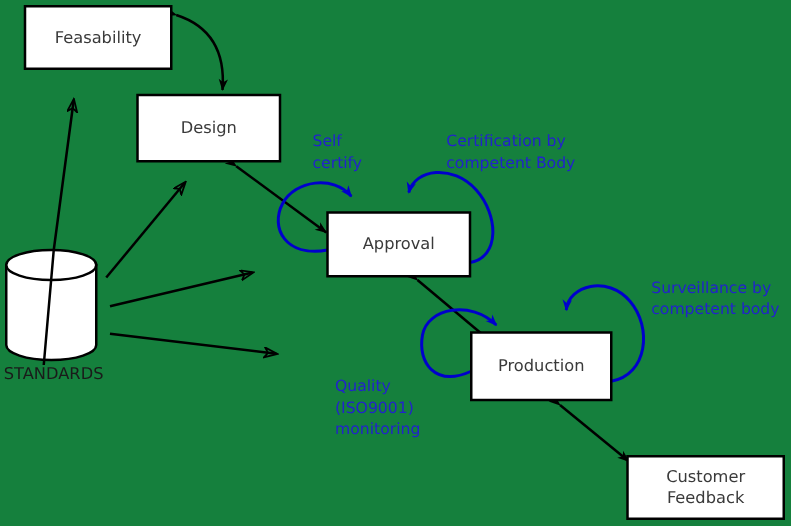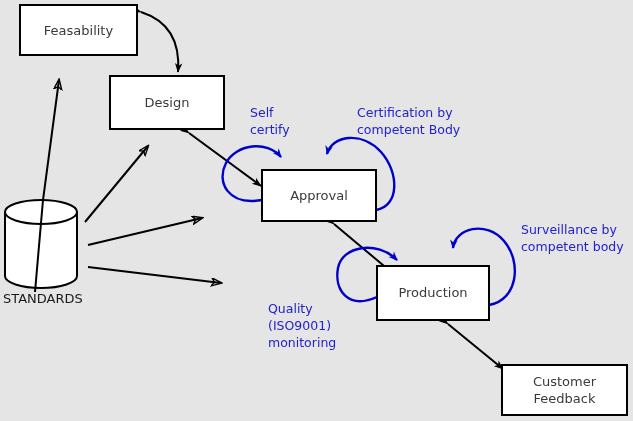--- a/index.html
+++ b/index.html
@@ -4,21 +4,21 @@
 <style>
   html, body {
     margin: 0;
     padding: 0;
     background: #ffffff;
   }
   #diagram-canvas {
     position: relative;
     width: 633px;
     height: 421px;
-    background: #e5e5e5;
+    background: #15803d;
     overflow: hidden;
     font-family: "DejaVu Sans", "Liberation Sans", sans-serif;
   }
   svg#diagram-svg {
     position: absolute;
     left: 0;
     top: 0;
     width: 633px;
     height: 421px;
   }

